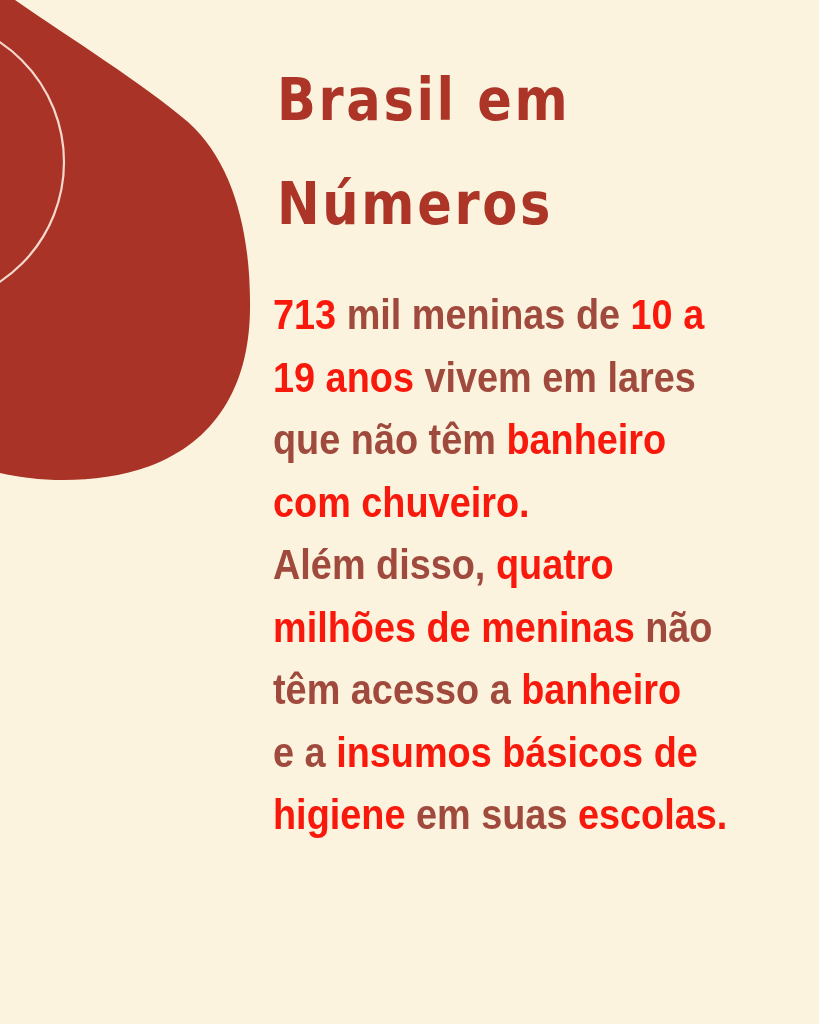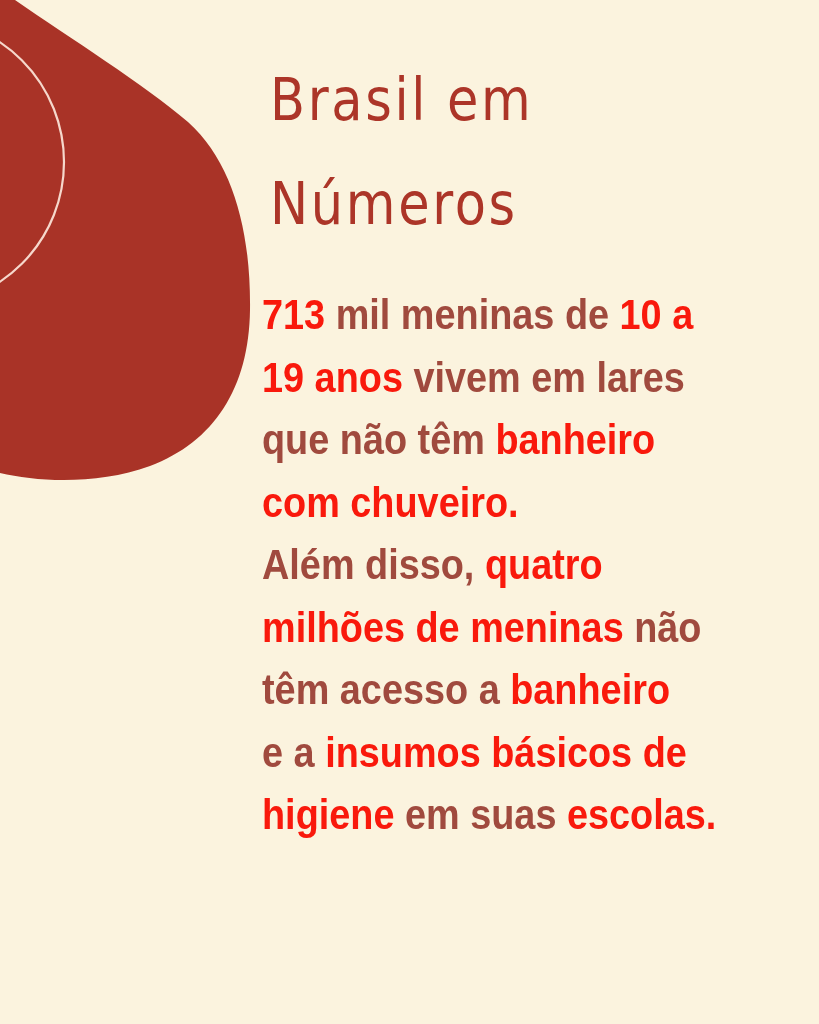--- a/index.html
+++ b/index.html
@@ -24,39 +24,39 @@
     overflow: hidden;
   }
   .blob-svg {
     position: absolute;
     left: 0;
     top: 0;
     display: block;
   }
   .title-block {
     position: absolute;
-    left: 270px;
+    left: 277px;
     top: 48px;
     width: 500px;
     color: var(--title);
     font-family: "DejaVu Sans", sans-serif;
     font-size: 58px;
-    font-weight: 400;
+    font-weight: 700;
     line-height: 104px;
     letter-spacing: 3px;
   }
   .title-line {
     display: block;
     transform: scaleX(0.88);
     transform-origin: 0 50%;
     white-space: nowrap;
   }
   .body-text {
     position: absolute;
-    left: 262px;
+    left: 273px;
     top: 283px;
     width: 520px;
     font-family: "Liberation Sans", sans-serif;
     font-weight: bold;
     font-size: 43px;
     line-height: 62.5px;
   }
   .paragraph { display: block; }
   .paragraph + .paragraph { }
   .line {

